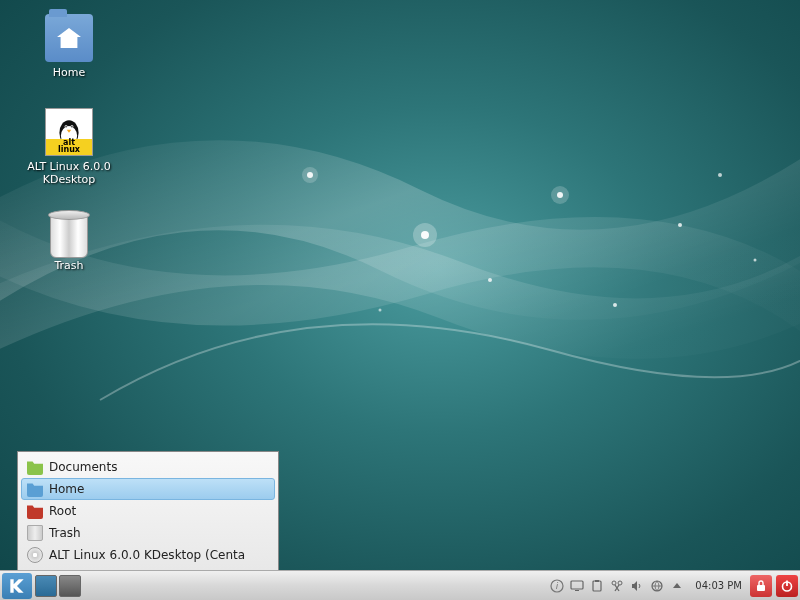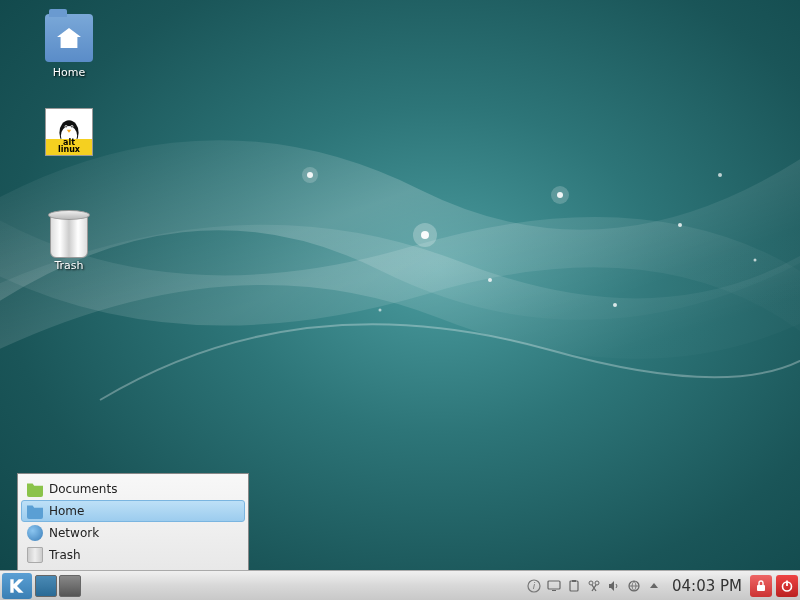--- a/index.html
+++ b/index.html
@@ -10,33 +10,33 @@
 .dicon .ic{width:48px;height:48px;margin:0 auto 3px}
 .dicon .lbl{color:#fff;font-size:11px;text-shadow:1px 1px 2px #000;line-height:1.2;padding:1px 3px}
 .folder-home{background:linear-gradient(to bottom,#7aa8d8 0%,#5a8cc8 100%);border-radius:4px;position:relative}
 .folder-home::before{content:"";position:absolute;top:-5px;left:4px;width:18px;height:8px;background:#6a9ad0;border-radius:2px 2px 0 0}
 .folder-home::after{content:"";position:absolute;top:50%;left:50%;transform:translate(-50%,-50%);width:24px;height:20px;background:#fff;clip-path:polygon(50% 0,100% 45%,85% 45%,85% 100%,15% 100%,15% 45%,0 45%)}
 .altlinux{background:#fff;border:1px solid #999;position:relative;display:flex;align-items:center;justify-content:center}
 .altlinux svg{width:30px;height:34px}
 .altlinux::after{content:"alt\A linux";white-space:pre;position:absolute;bottom:0;left:0;right:0;font-size:8px;font-weight:bold;background:#f5d020;color:#000;text-align:center;padding:0 0 1px;line-height:0.95}
 .trashcan{background:linear-gradient(to right,#ddd 0%,#fff 25%,#ccc 50%,#fff 75%,#ddd 100%);border-radius:4px 4px 6px 6px;border:1px solid #999;position:relative;width:38px;height:44px;margin:0 auto}
 .trashcan::before{content:"";position:absolute;top:-5px;left:-3px;right:-3px;height:8px;background:linear-gradient(to bottom,#eee,#bbb);border-radius:50%;border:1px solid #999}
-.menu{position:absolute;left:17px;bottom:30px;width:232px;background:linear-gradient(to bottom,#f8f8f8,#e8e8e8);border:1px solid #888;border-bottom:none;z-index:5;padding:4px 3px}
+.menu{position:absolute;left:17px;bottom:30px;width:262px;background:linear-gradient(to bottom,#f8f8f8,#e8e8e8);border:1px solid #888;border-bottom:none;z-index:5;padding:4px 3px}
 .menu-item{display:flex;align-items:center;gap:6px;padding:3px 6px;font-size:12px;color:#222;border-radius:3px;cursor:pointer}
 .menu-item.sel{background:linear-gradient(to bottom,#bde0f7,#9cccee);border:1px solid #7ab5e0;padding:2px 5px}
 .mi-ic{width:16px;height:16px;flex-shrink:0;border-radius:2px}
 .panel{position:absolute;bottom:0;left:0;right:0;height:30px;background:linear-gradient(to bottom,#f0f0f0 0%,#d8d8d8 50%,#c8c8c8 100%);border-top:1px solid #aaa;display:flex;align-items:center;z-index:10}
 .kmenu{width:30px;height:26px;margin:0 2px;background:linear-gradient(to bottom,#5a9fd4,#3a7fb4);border-radius:3px;display:flex;align-items:center;justify-content:center;cursor:pointer}
 .kmenu svg{width:20px;height:20px}
 .taskbtn{width:22px;height:22px;margin:0 1px;background:linear-gradient(to bottom,#888,#555);border:1px solid #666;border-radius:2px;cursor:pointer}
 .taskbtn.dk{background:linear-gradient(to bottom,#4a8ab5,#2a6a95)}
 .spacer{flex:1}
 .tray{display:flex;align-items:center;gap:4px;padding:0 4px}
 .tray-ic{width:16px;height:16px;cursor:pointer;display:flex;align-items:center;justify-content:center;color:#555}
-.clock{font-size:15px;color:#333;padding:0 6px;cursor:pointer}
+.clock{font-size:10px;color:#333;padding:0 6px;cursor:pointer}
 .pwrbtn{width:22px;height:22px;border-radius:3px;display:flex;align-items:center;justify-content:center;margin:0 2px;cursor:pointer}
 .pwrbtn.lock{background:linear-gradient(to bottom,#e66,#c33)}
 .pwrbtn.off{background:linear-gradient(to bottom,#e44,#b22)}
 .arrow-up{width:0;height:0;border-left:4px solid transparent;border-right:4px solid transparent;border-bottom:5px solid #666}
 </style>
 </head>
 <body>
 
 <svg class="wallpaper" viewBox="0 0 800 600" preserveAspectRatio="none">
   <defs>
@@ -74,43 +74,48 @@
       <svg viewBox="0 0 40 46">
           <ellipse cx="20" cy="24" rx="13" ry="17" fill="#111"></ellipse>
           <ellipse cx="20" cy="28" rx="11" ry="13" fill="#fff"></ellipse>
           <circle cx="16" cy="16" r="2" fill="#fff"></circle>
           <circle cx="24" cy="16" r="2" fill="#fff"></circle>
           <circle cx="16" cy="16" r="1" fill="#000"></circle>
           <circle cx="24" cy="16" r="1" fill="#000"></circle>
           <path d="M17 20 L23 20 L20 24 Z" fill="#f5a623"></path>
         </svg>
     </div>
+    <div class="lbl">ALT Linux 6.0.0 KDesktop</div>
   </div>
   <div class="dicon" style="top:214px;left:24px">
     <div class="trashcan"></div>
     <div class="lbl">Trash</div>
   </div>
 </div>
 
 <div class="menu">
   <div class="menu-item">
     <div class="mi-ic" style="background:#8bc34a;clip-path:polygon(0 15%,35% 15%,45% 30%,100% 30%,100% 100%,0 100%)"></div>
     <span>Documents</span>
   </div>
   <div class="menu-item sel">
     <div class="mi-ic" style="background:#5a9fd4;clip-path:polygon(0 15%,35% 15%,45% 30%,100% 30%,100% 100%,0 100%)"></div>
     <span>Home</span>
   </div>
   <div class="menu-item">
-    <div class="mi-ic" style="background:radial-gradient(circle at 35% 35%,#8bc5f0,#3a7db8);border-radius:50%"></div>
-    <span>Network</span>
+    <div class="mi-ic" style="background:#c0392b;clip-path:polygon(0 15%,35% 15%,45% 30%,100% 30%,100% 100%,0 100%)"></div>
+    <span>Root</span>
   </div>
   <div class="menu-item">
     <div class="mi-ic" style="background:linear-gradient(to right,#ccc,#eee,#ccc);border-radius:1px 1px 2px 2px;border:1px solid #aaa"></div>
     <span>Trash</span>
+  </div>
+  <div class="menu-item">
+    <div class="mi-ic" style="background:radial-gradient(circle,#fff 20%,#ccc 25%,#e8e8e8 70%,#bbb 100%);border-radius:50%;border:1px solid #999"></div>
+    <span>ALT Linux 6.0.0 KDesktop  (Centa</span>
   </div>
 </div>
 
 <div class="panel">
   <div class="kmenu">
     <svg viewBox="0 0 24 24">
         <path fill="#fff" d="M4 4 L4 20 L8 20 L8 14 L14 20 L20 20 L12 12 L20 4 L14 4 L8 10 L8 4 Z"></path>
       </svg>
   </div>
   <div class="taskbtn dk"></div>

